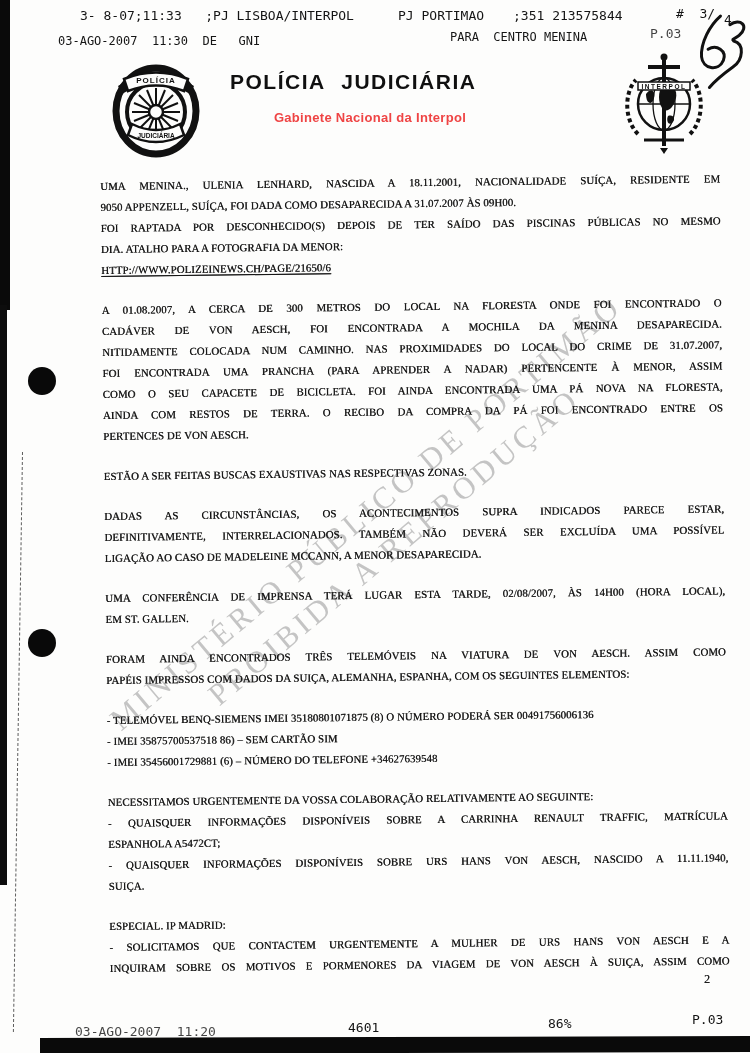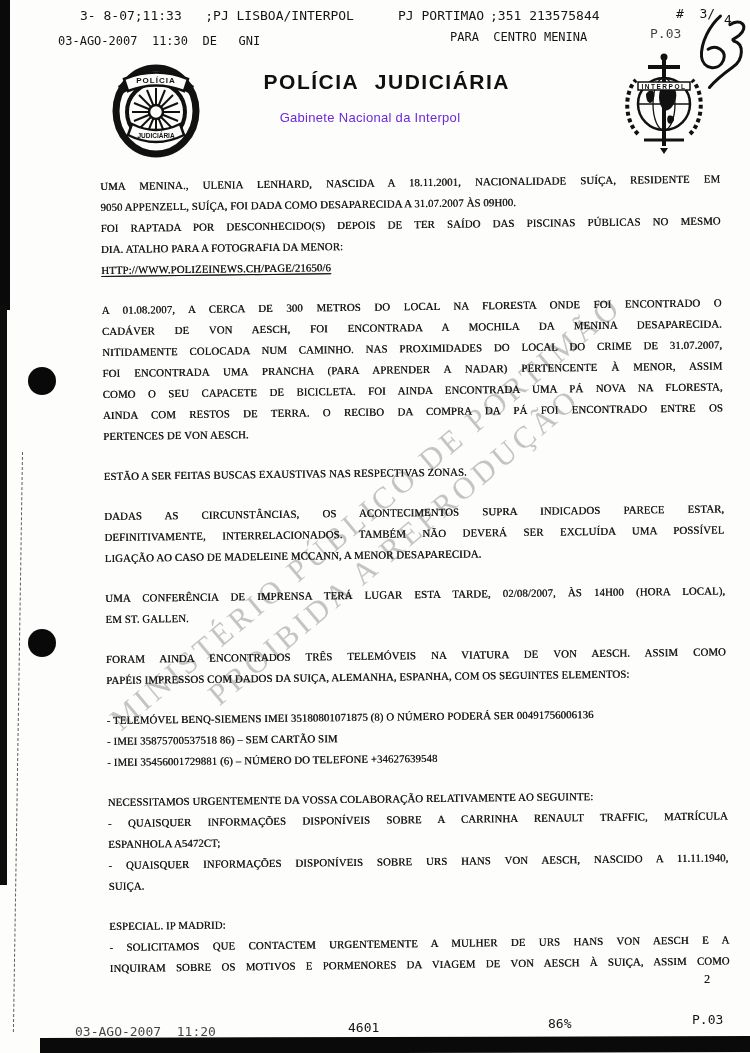--- a/index.html
+++ b/index.html
@@ -17,26 +17,26 @@
   .hole.bottom{left:28px;top:629px;}
   .scratch{position:absolute;left:22px;top:452px;height:580px;width:0;
     border-left:1.6px dashed rgba(40,40,40,.75);transform:rotate(0.9deg);transform-origin:top left;}
 
   
   .fax{position:absolute;font-family:"DejaVu Sans Mono", monospace;color:#151515;white-space:pre;}
   .fx13{font-size:13px;} .fx14{font-size:12px;}
   .fax.dim{opacity:.8;}
 
   
-  .title{position:absolute;left:230px;top:70px;width:280px;text-align:right;
+  .title{position:absolute;left:230px;top:70px;width:280px;text-align:left;
     font-family:"Liberation Sans", sans-serif;font-weight:700;font-size:21px;
     letter-spacing:1.5px;word-spacing:9px;color:#101010;}
   .subtitle{position:absolute;left:240px;top:110px;width:260px;text-align:center;
-    font-family:"Liberation Sans", sans-serif;font-weight:400;font-size:13px;
-    letter-spacing:.3px;color:#6d28d9;}
+    font-family:"Liberation Sans", sans-serif;font-weight:700;font-size:13px;
+    letter-spacing:.3px;color:#ef4444;}
   .logo{position:absolute;}
   .logo-pj{left:104px;top:58px;}
   .logo-interpol{left:616px;top:50px;}
 
   
   .watermark{position:absolute;left:50px;top:320px;width:660px;height:420px;
     display:flex;flex-direction:column;justify-content:center;gap:8px;
     transform:rotate(-40deg);pointer-events:none;z-index:1;}
   .watermark div{text-align:center;font-family:"Liberation Serif", serif;
     font-size:31px;letter-spacing:4px;color:rgba(150,150,150,.55);white-space:nowrap;}
@@ -64,21 +64,21 @@
 
   <div class="edge-left-a"></div>
   <div class="edge-left-b"></div>
   <div class="edge-bottom"></div>
   <div class="hole top"></div>
   <div class="hole bottom"></div>
   <div class="scratch"></div>
 
   <div class="fax fx13" style="left:80px;top:8px;">3- 8-07;11:33   ;PJ LISBOA/INTERPOL</div>
   <div class="fax fx13" style="left:398px;top:8px;">PJ PORTIMAO</div>
-  <div class="fax fx13" style="left:490px;top:8px;">;351 213575844</div>
+  <div class="fax fx13" style="left:513px;top:8px;">;351 213575844</div>
   <div class="fax fx13" style="left:676px;top:6px;">#  3/</div>
   <div class="fax fx13" style="left:724px;top:12px;">4</div>
 
   <div class="fax fx14" style="left:58px;top:34px;">03-AGO-2007  11:30  DE   GNI</div>
   <div class="fax fx14" style="left:450px;top:30px;">PARA  CENTRO MENINA</div>
   <div class="fax fx13 dim" style="left:650px;top:26px;">P.03</div>
 
   <svg class="logo" style="left:688px;top:10px;transform:rotate(4deg);" width="60" height="82" viewBox="0 0 60 82" aria-label="63">
     <path class="ink" d="M30,6 C20,16 12,34 14,48 C16,60 32,62 36,50 C39,40 28,34 20,40" stroke-width="3" stroke-linecap="round"></path>
     <path class="ink" d="M40,14 C50,6 60,14 50,24 C46,28 42,28 45,30 C56,32 56,48 46,56 C40,61 30,70 24,78" stroke-width="3" stroke-linecap="round"></path>

